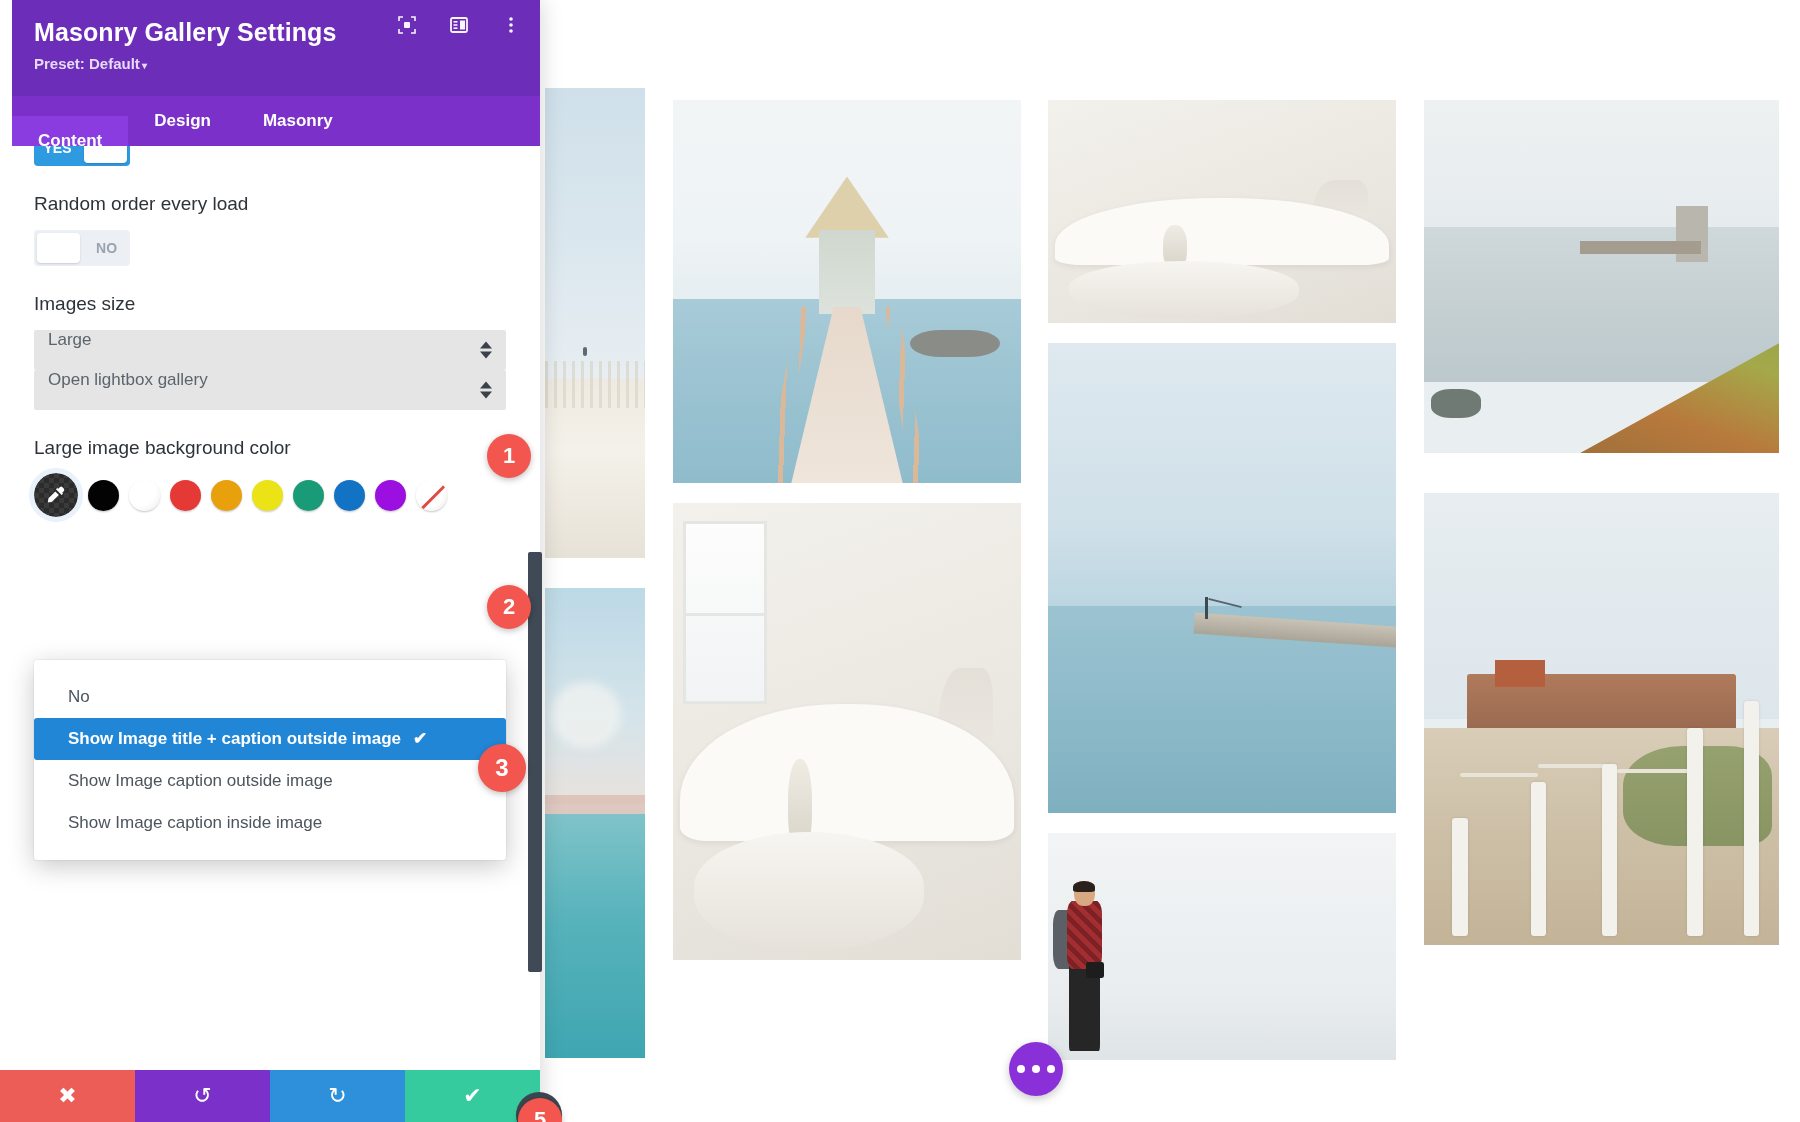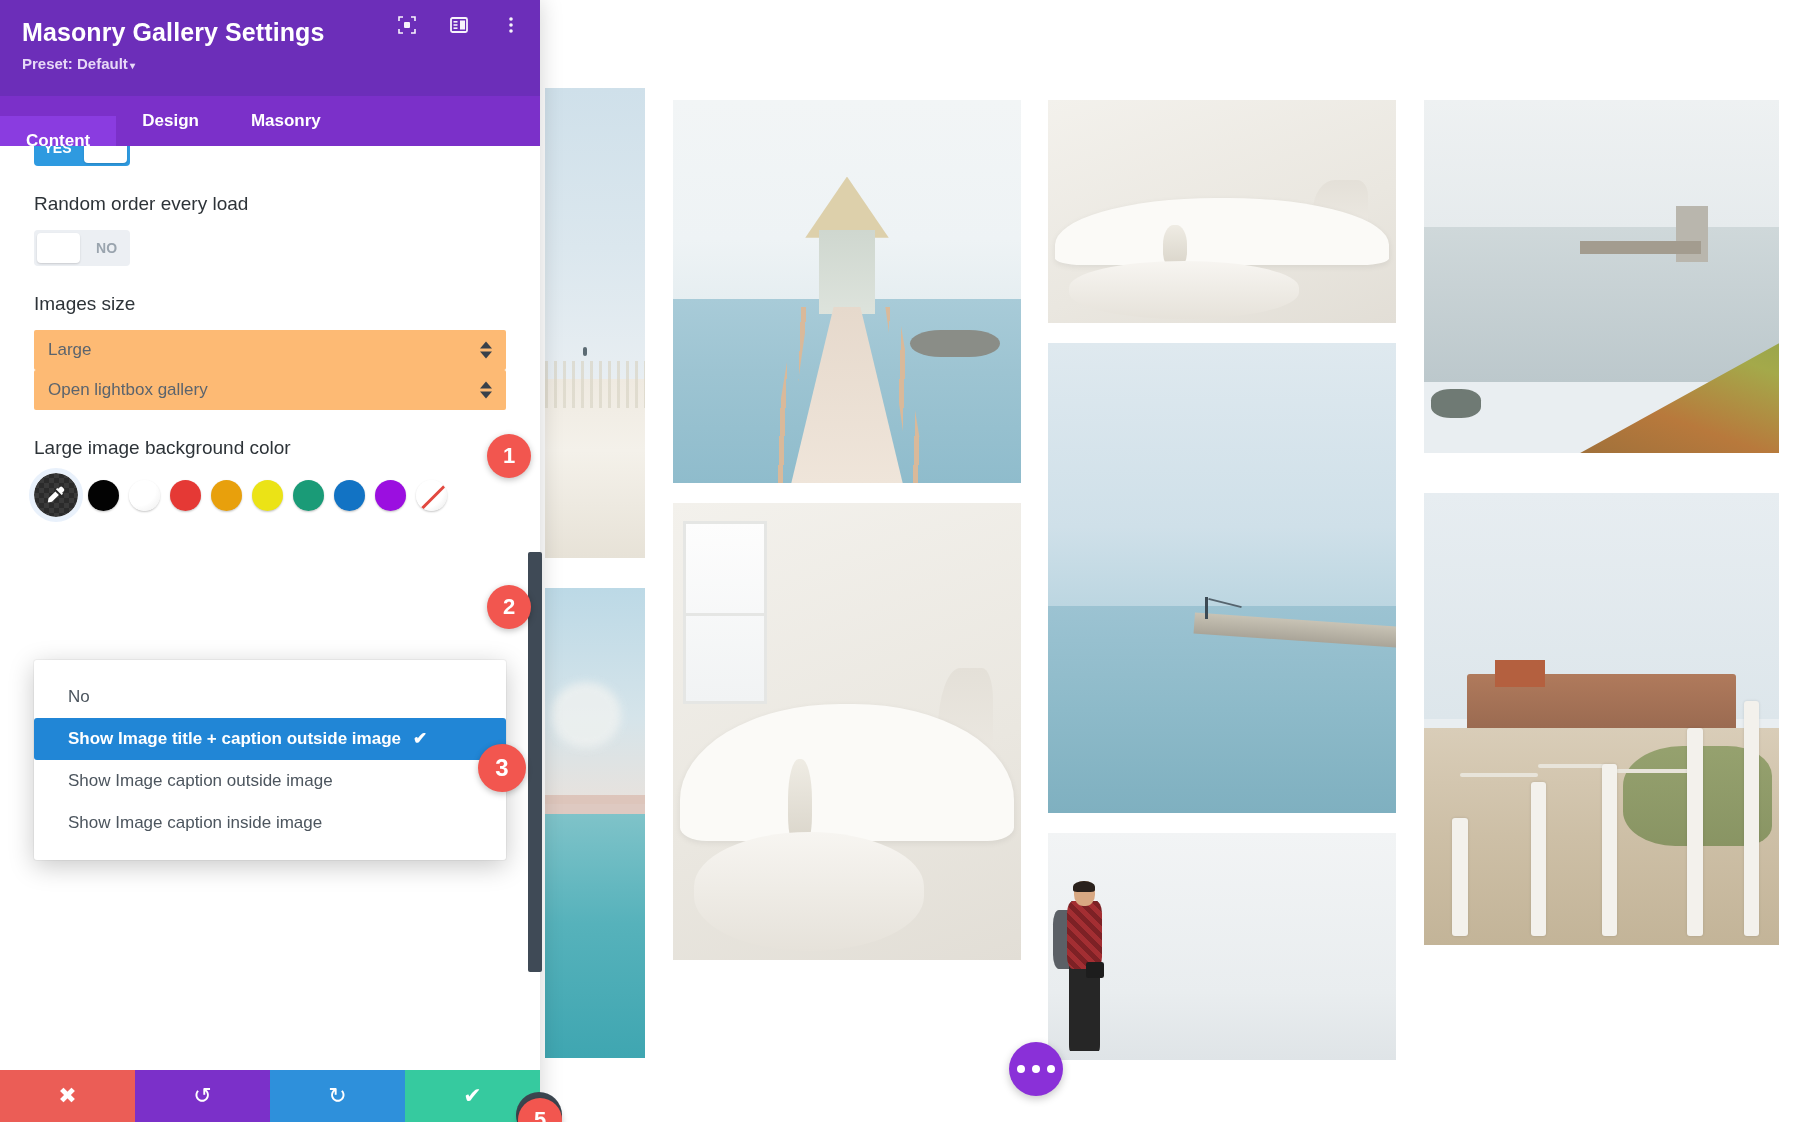--- a/index.html
+++ b/index.html
@@ -108,20 +108,21 @@
                     background:#eef1f0; border-radius:50%; filter:blur(4px); opacity:.85;}
   .sc-sea2 .band  { position:absolute; left:0; right:0; top:44%; height:4%; background:#d9b9ac; opacity:.7;}
   .sc-sea2 .sea   { top:48%; bottom:0; background:linear-gradient(#7fc3c9,#56b2bb 45%,#3fa6b1); }
 
   
   #panel {
     position: absolute; left: 0; top: 0; width: 540px; height: 1122px;
     background: #ffffff;
     box-shadow: 0 0 22px rgba(0,0,0,.18);
     z-index: 40;
+    padding-left: 12px;
   }
   #panel-header {
     background: #6c2eb9; color: #fff; padding: 18px 22px 12px 22px; height: 96px;
     position: relative;
   }
   #panel-title { font-size: 25px; font-weight: bold; letter-spacing:.1px; }
   #preset-row { margin-top: 8px; font-size: 15px; font-weight: bold; color:#e7d9f7; }
   .caret-mini { font-size: 10px; margin-left: 2px; }
   #header-icons { position:absolute; right: 18px; top: 14px; display:flex; gap: 30px; align-items:center; }
   .hicon { width: 22px; height: 22px; opacity:.95; display:flex; align-items:center; justify-content:center;}
@@ -144,22 +145,22 @@
   .toggle.on  { background:#2e9ae0; justify-content:flex-start; }
   .toggle.off { background:#eceff3; justify-content:flex-start; }
   .toggle .lbl { font-size:14px; font-weight:bold; width:48px; text-align:center; }
   .toggle.on  .lbl { color:#fff; order:0; }
   .toggle.off .lbl { color:#9aa4ae; order:1; }
   .toggle .knob { width:44px; height:30px; background:#fff; border-radius:4px; margin:0 3px;
                   box-shadow:0 1px 2px rgba(0,0,0,.15); }
   .toggle.off .knob { order:0; }
 
   .select {
-    position:relative; height: 40px; background:#fdba74; border:none; border-radius:2px;
-    display:flex; align-items:center; padding: 0 14px; font-size:17px; color:#5b646d;
+    position:relative; height: 40px; background:#e5e5e5; border:none; border-radius:2px;
+    display:flex; align-items:flex-start; padding: 0 14px; font-size:17px; color:#5b646d;
   }
   .select .spinner {
     position:absolute; right:14px; top:50%; transform:translateY(-50%);
     display:flex; flex-direction:column; gap:3px; color:#39414a;
   }
   .tri-up, .tri-dn { width:0;height:0;border-left:6px solid transparent;border-right:6px solid transparent;}
   .tri-up { border-bottom:7px solid #39414a; }
   .tri-dn { border-top:7px solid #39414a; }
 
   #swatches { display:flex; align-items:center; gap: 10px; margin-top: 8px; }

